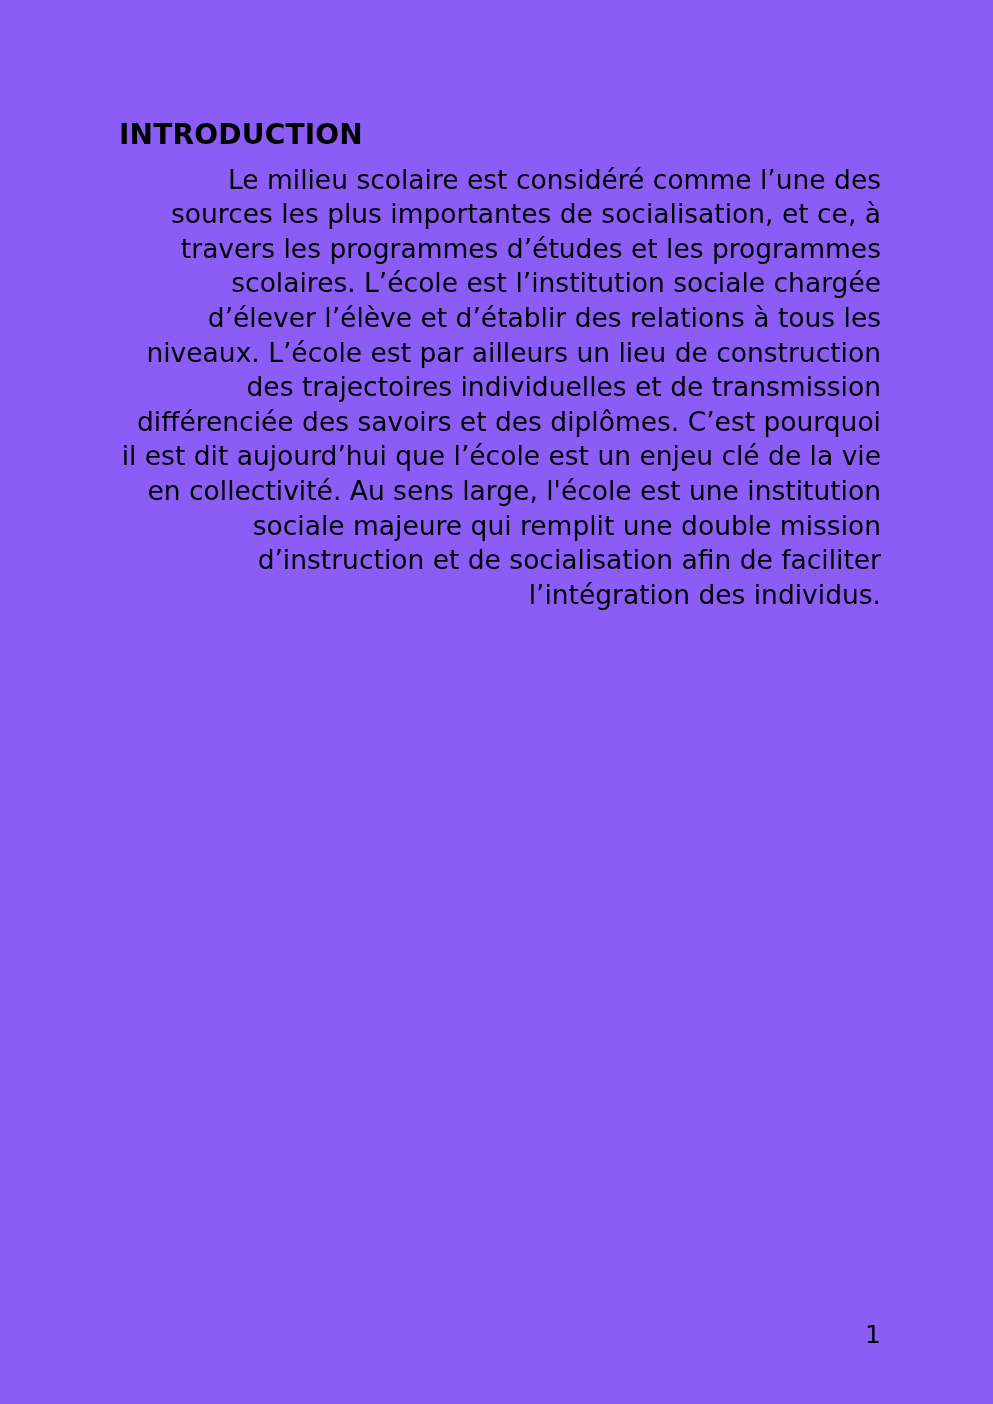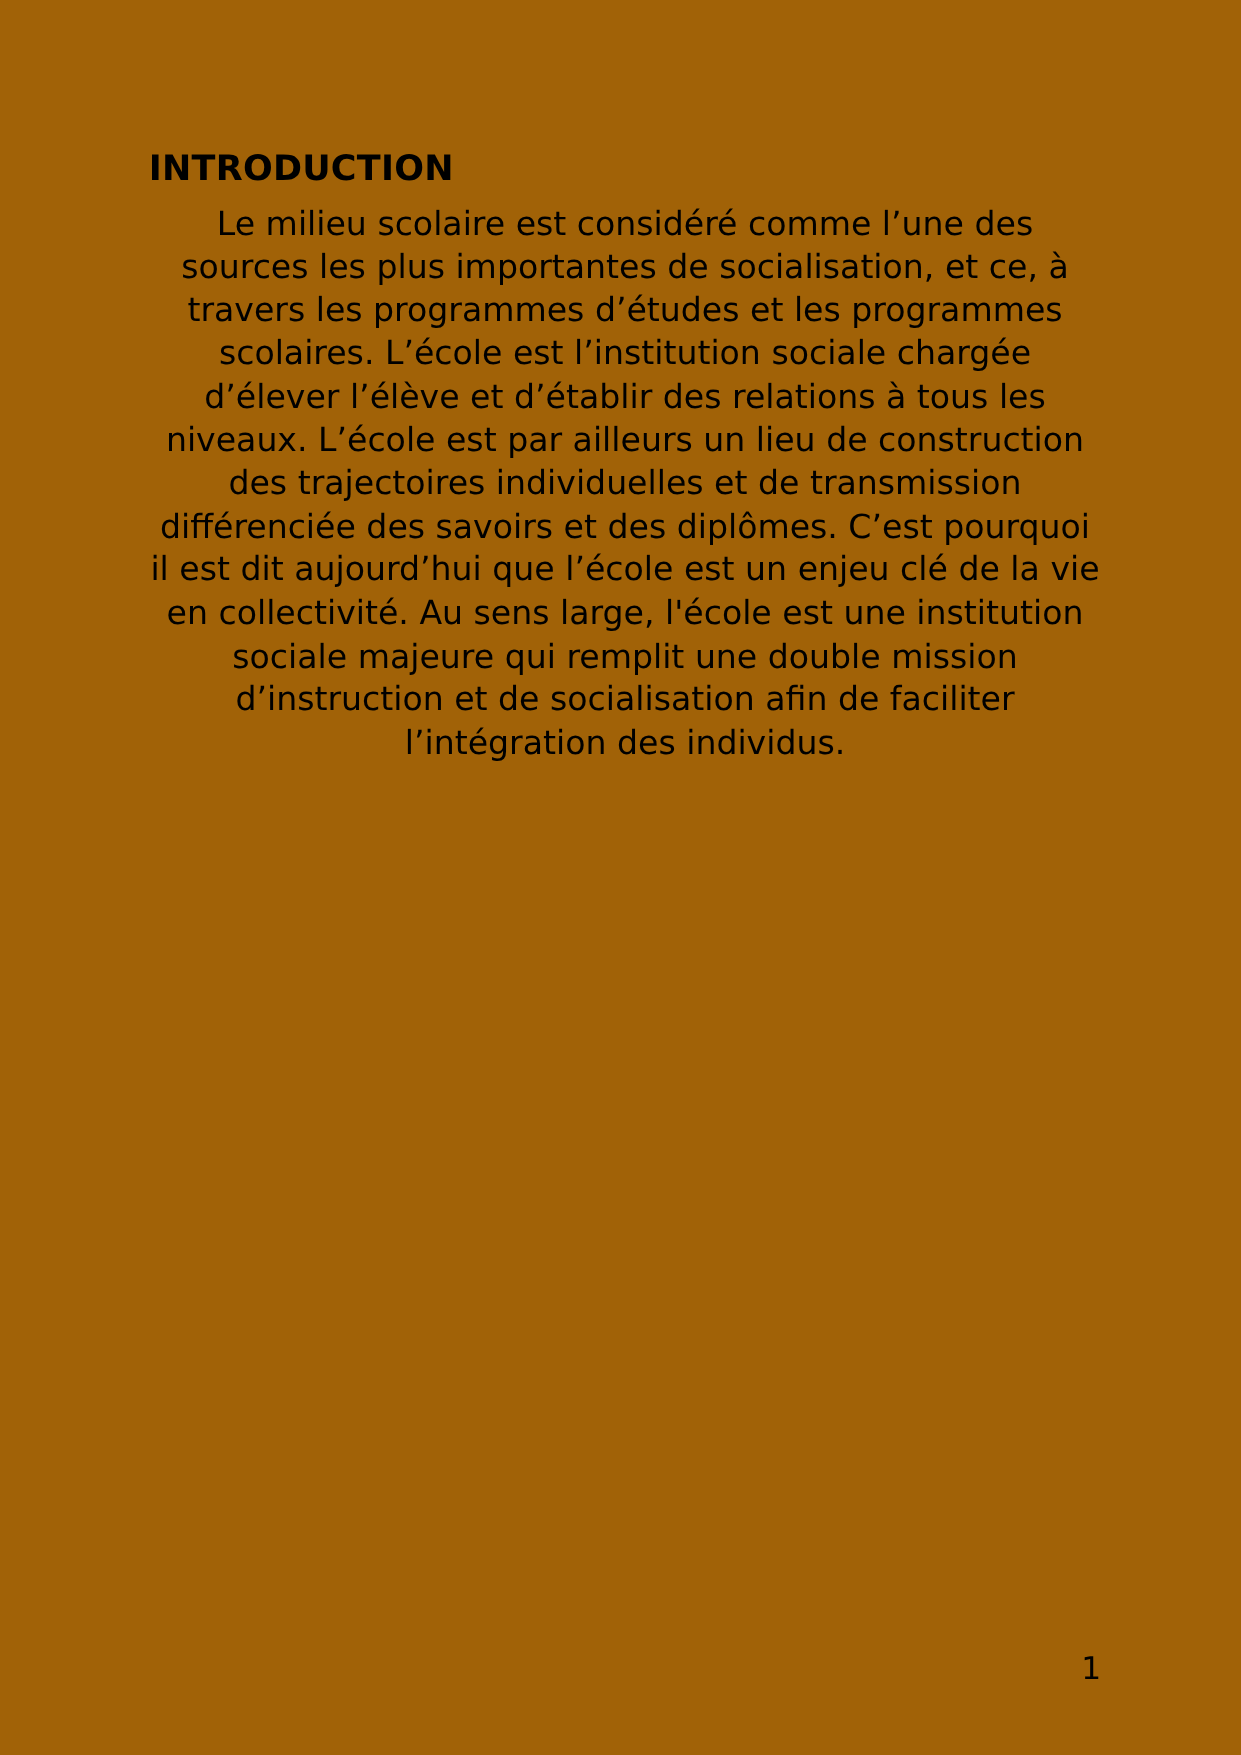--- a/index.html
+++ b/index.html
@@ -16,21 +16,21 @@
     color: #000000;
     -webkit-font-smoothing: antialiased;
   }
 
   .page {
     position: absolute;
     left: 0;
     top: 0;
     width: 993px;
     height: 1404px;
-    background: #a16207;
+    background: #8b5cf6;
   }
 
   .content {
     position: absolute;
     left: 119px;
     top: 118px;
     width: 762px;
   }
 
   .doc-heading {
@@ -41,21 +41,21 @@
     margin: 0 0 11px 0;
     color: #000000;
   }
 
   .doc-paragraph {
     font-size: 26.5px;
     font-weight: normal;
     line-height: 34.6px;
     margin: 0;
     color: #000000;
-    text-align: center;
+    text-align: right;
     word-spacing: 0px;
     hyphens: none;
   }
 
   .doc-paragraph + .doc-paragraph {
     margin-top: 19px;
   }
 
   .page-number {
     position: absolute;

